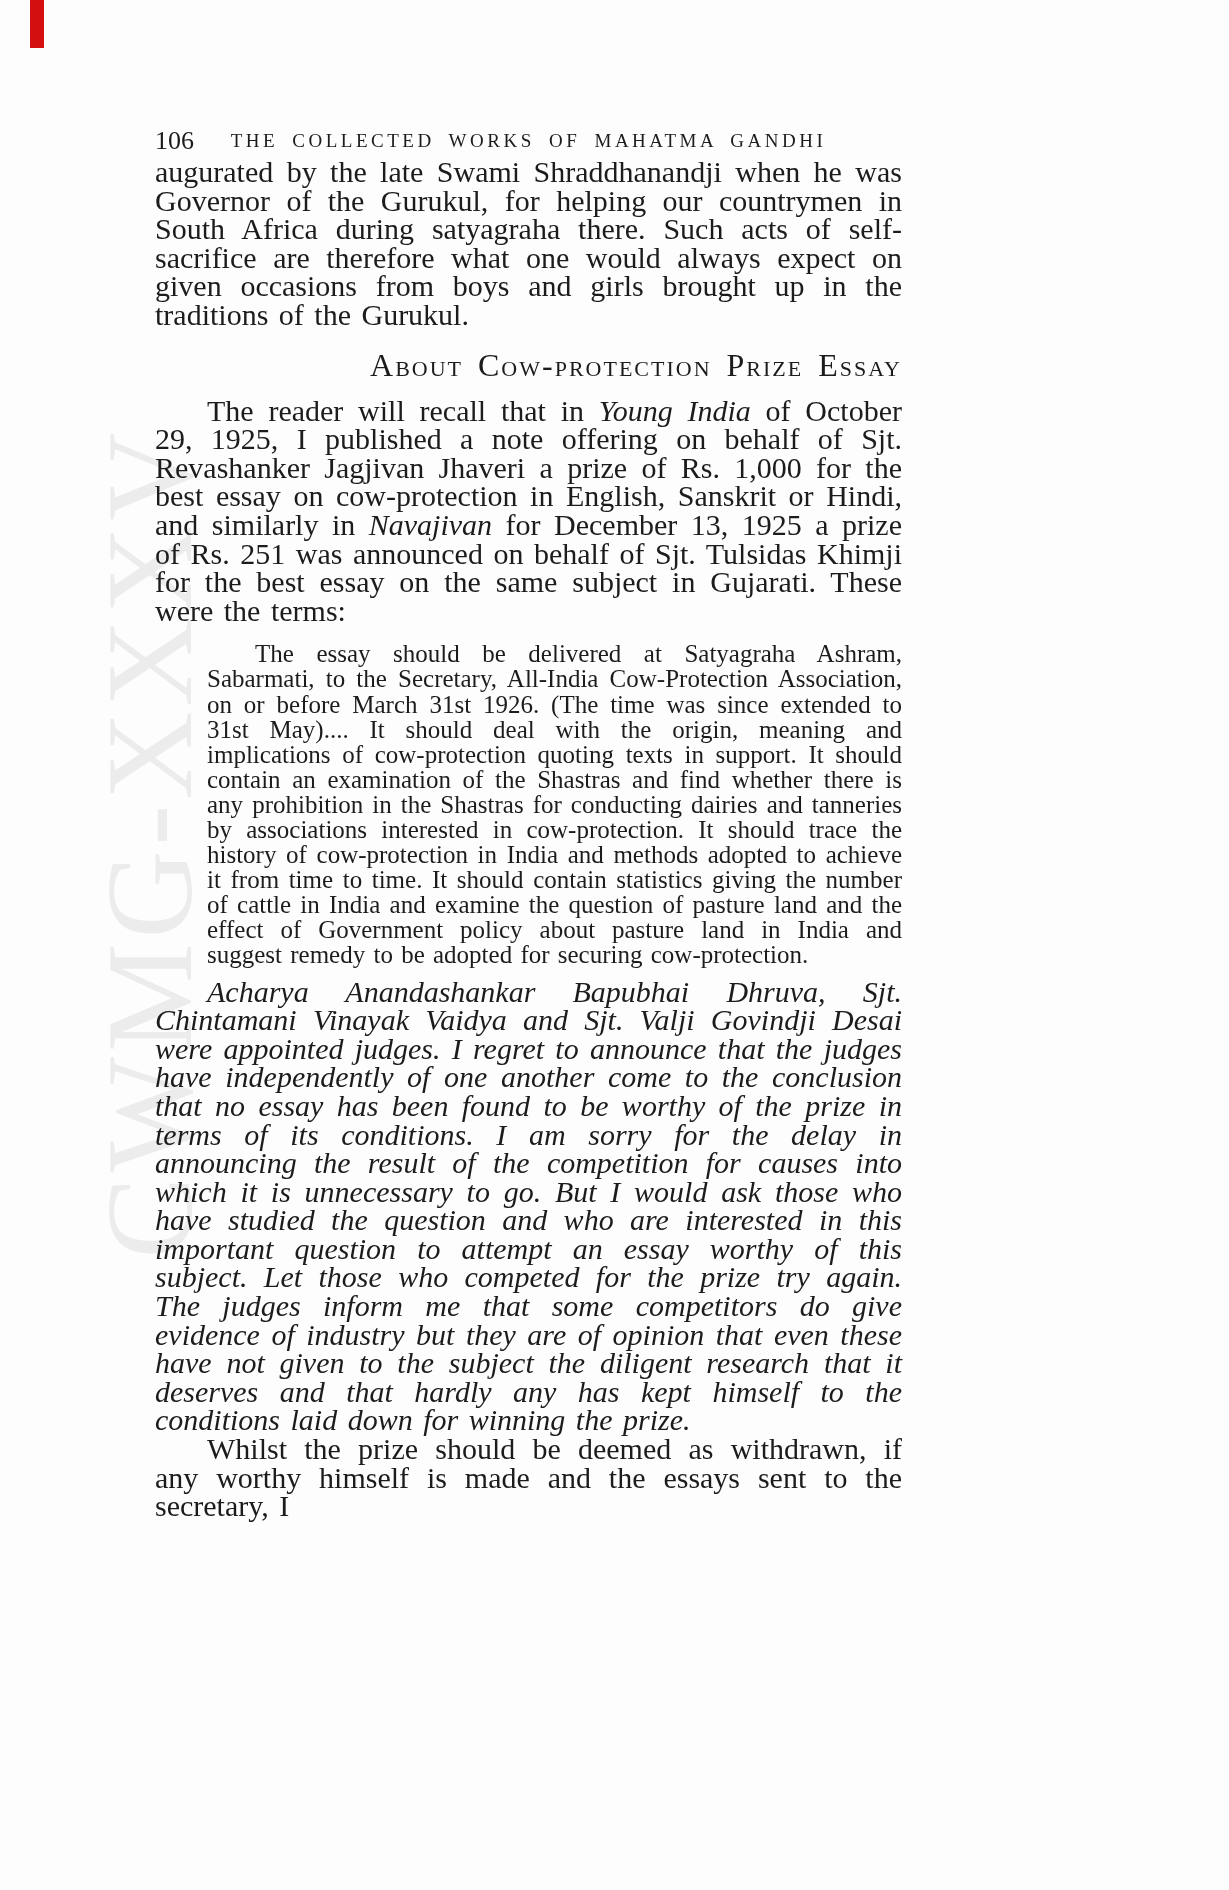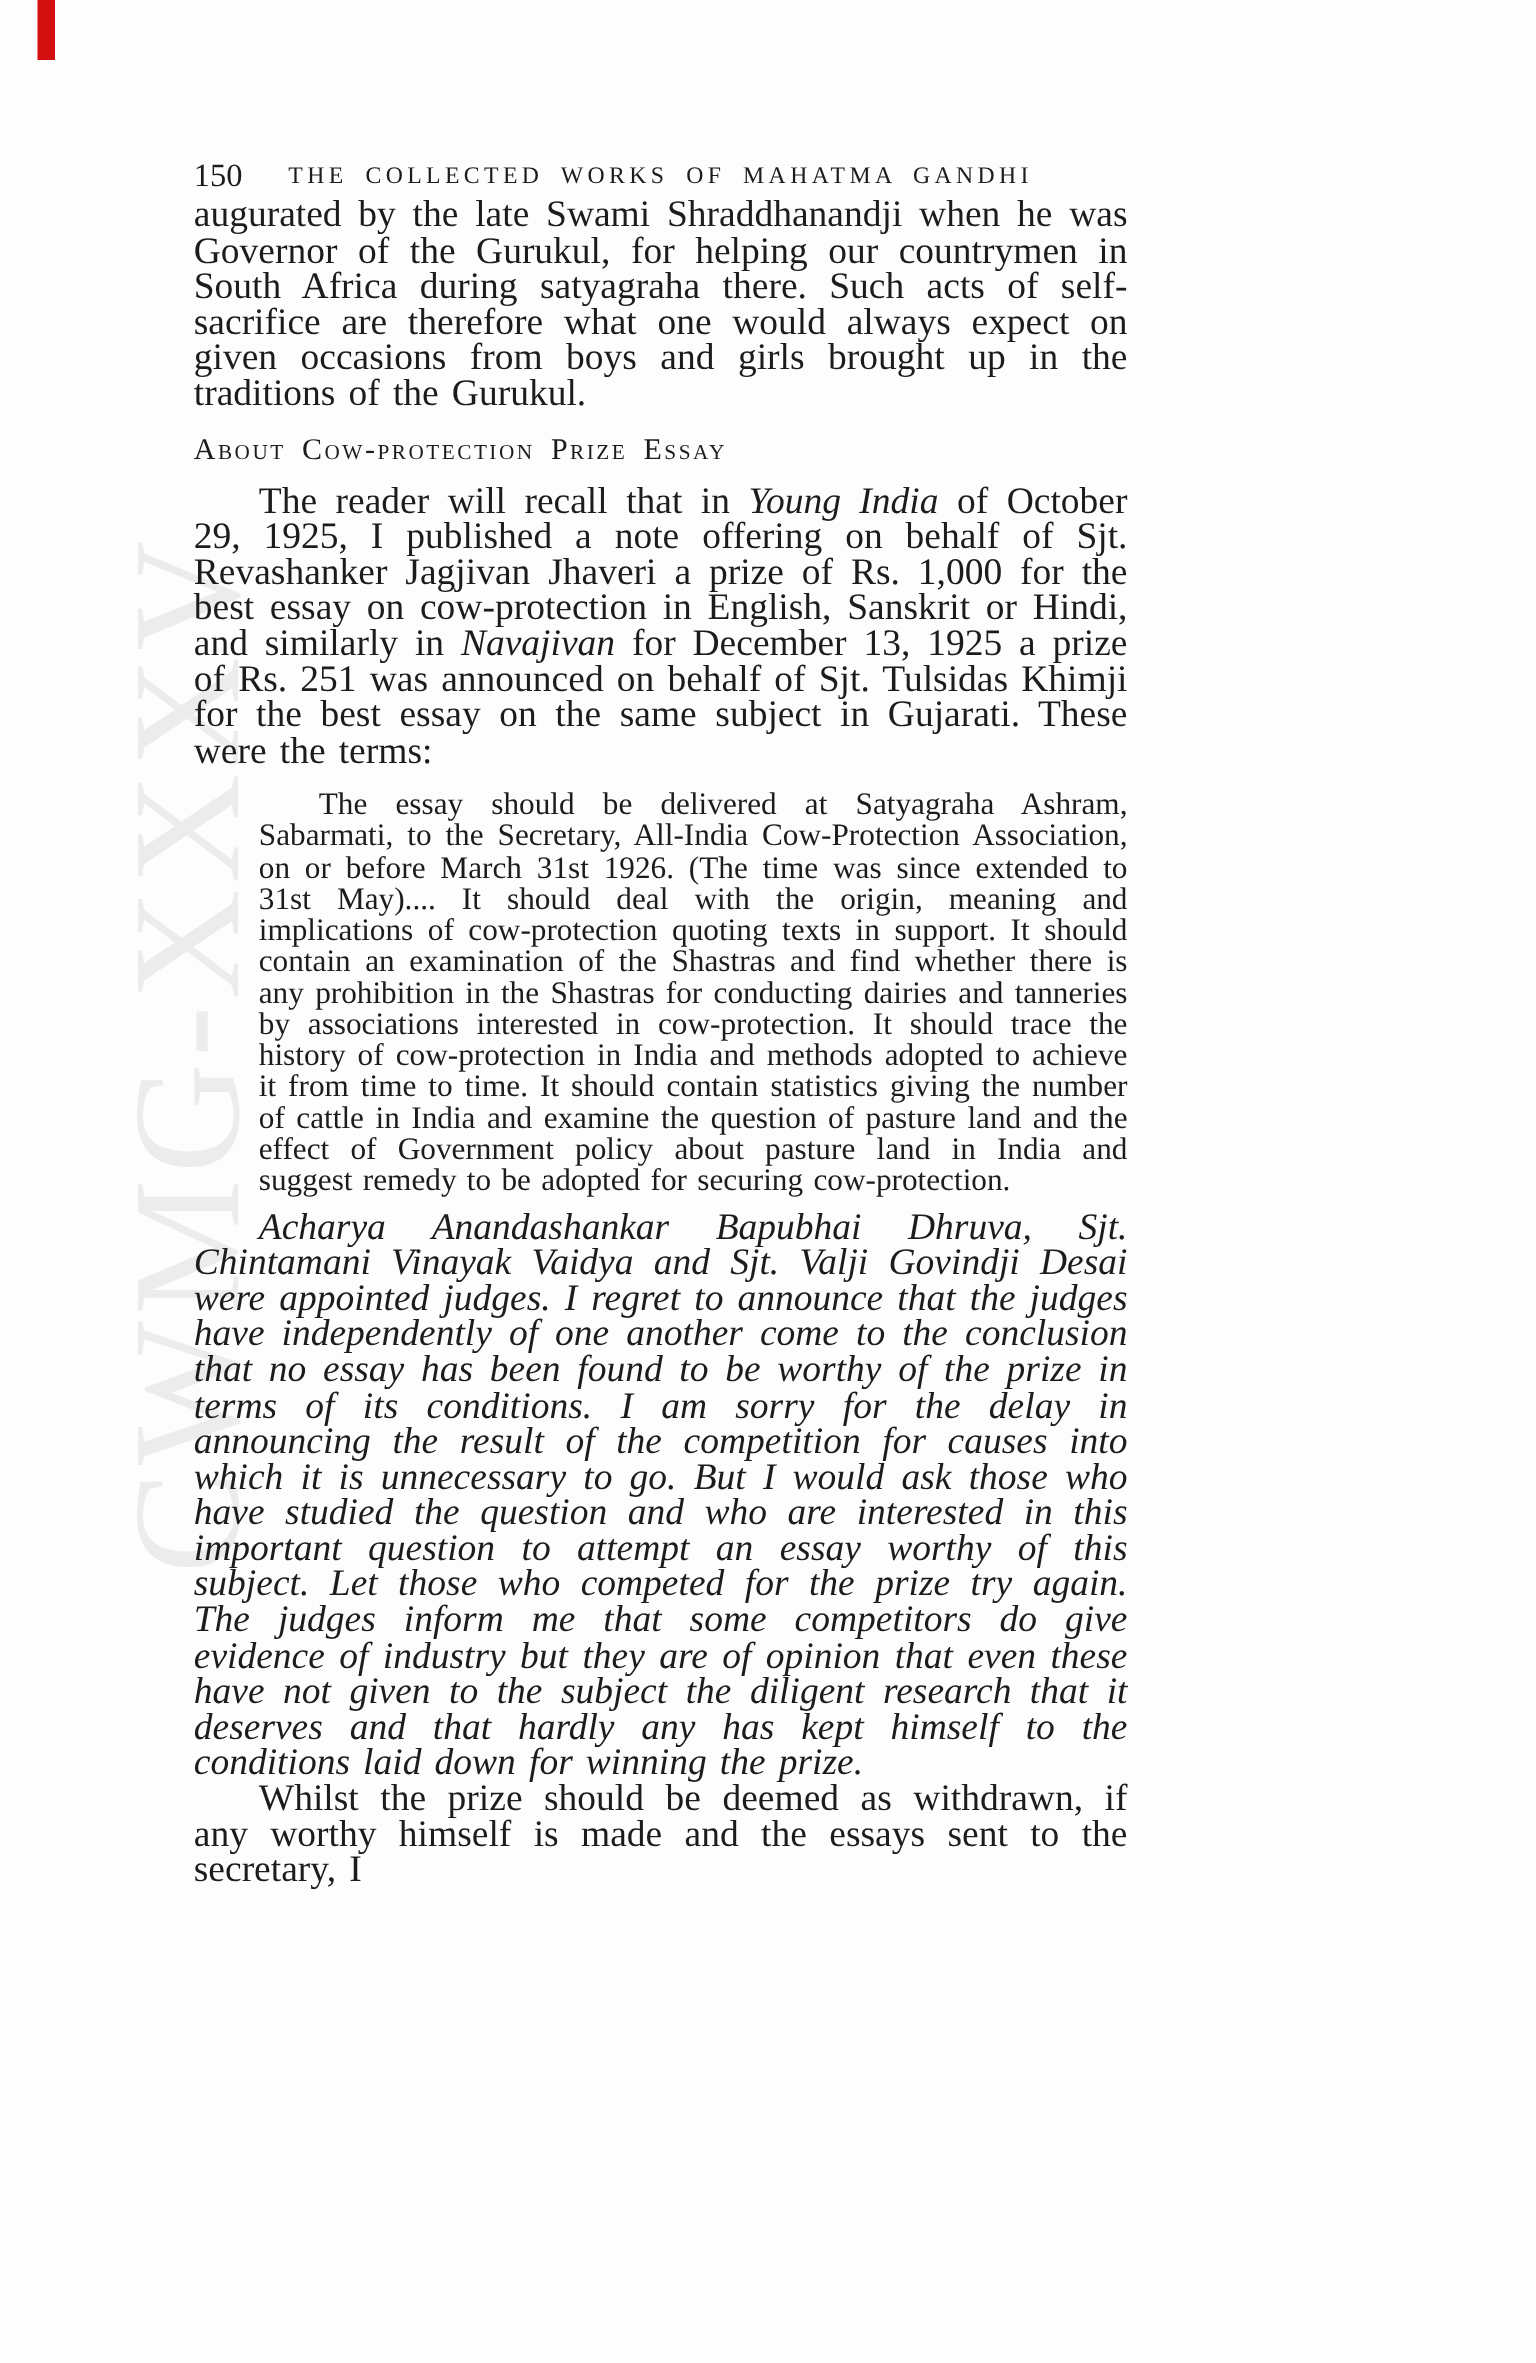--- a/index.html
+++ b/index.html
@@ -63,26 +63,26 @@
   .para {
     margin: 0;
     font-size: 30px;
     line-height: 28.6px;
     text-align: justify;
     word-spacing: 3px;
   }
   .para.indent { text-indent: 52px; }
   .section-heading {
     margin: 17px 0 13px 0;
-    font-size: 24px;
+    font-size: 32px;
     font-weight: normal;
     font-variant-caps: small-caps;
     letter-spacing: 2px;
     word-spacing: 5px;
-    text-align: left;
+    text-align: right;
   }
   .terms {
     margin: 16px 0 10px 52px;
     width: 695px;
     font-size: 25px;
     line-height: 25.1px;
     text-align: justify;
     text-indent: 48px;
     word-spacing: 2px;
   }
@@ -92,21 +92,21 @@
 </head>
 <body>
 
 <div class="page">
 
   <div class="red-mark"></div>
 
   <div class="watermark">CWMG-XXXV</div>
 
   <header class="running-head">
-    <span class="page-num">150</span>
+    <span class="page-num">106</span>
     <span class="head-title">THE COLLECTED WORKS OF MAHATMA GANDHI</span>
   </header>
 
   <main class="body-col">
 
     <p class="para">augurated by the late Swami Shraddhanandji when he was Governor of the Gurukul, for helping our countrymen in South Africa during satyagraha there. Such acts of self-sacrifice are therefore what one would always expect on given occasions from boys and girls brought up in the traditions of the Gurukul.</p>
 
     <h2 class="section-heading">About Cow-protection Prize Essay</h2>
 
     <p class="para indent"><span>The reader will recall that in </span><i>Young India</i><span> of October 29, 1925, I published a note offering on behalf of Sjt. Revashanker Jagjivan Jhaveri a prize of Rs. 1,000 for the best essay on cow-protection in English, Sanskrit or Hindi, and similarly in </span><i>Navajivan</i><span> for December 13, 1925 a prize of Rs. 251 was announced on behalf of Sjt. Tulsidas Khimji for the best essay on the same subject in Gujarati. These were the terms:</span></p>

